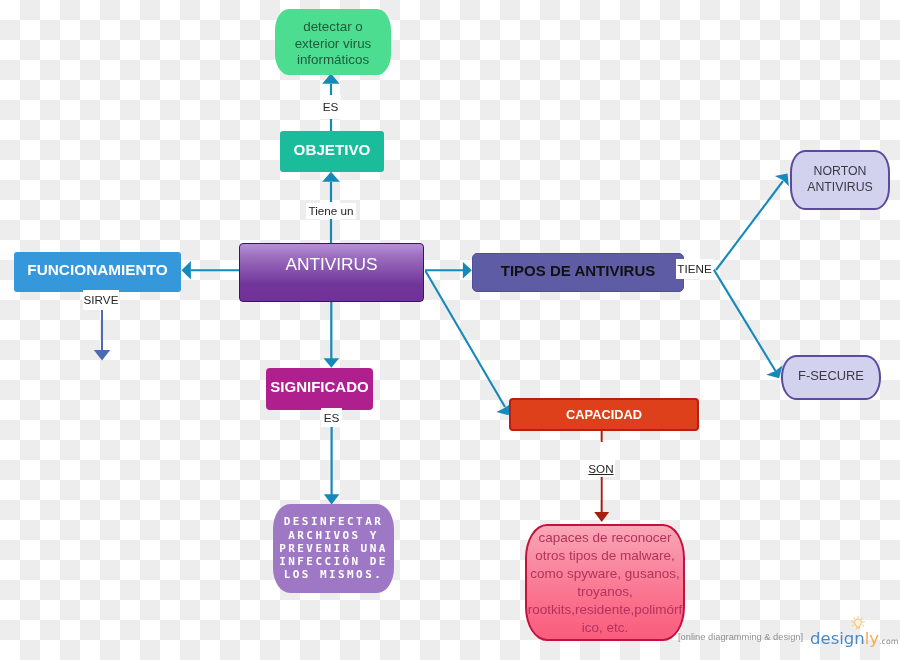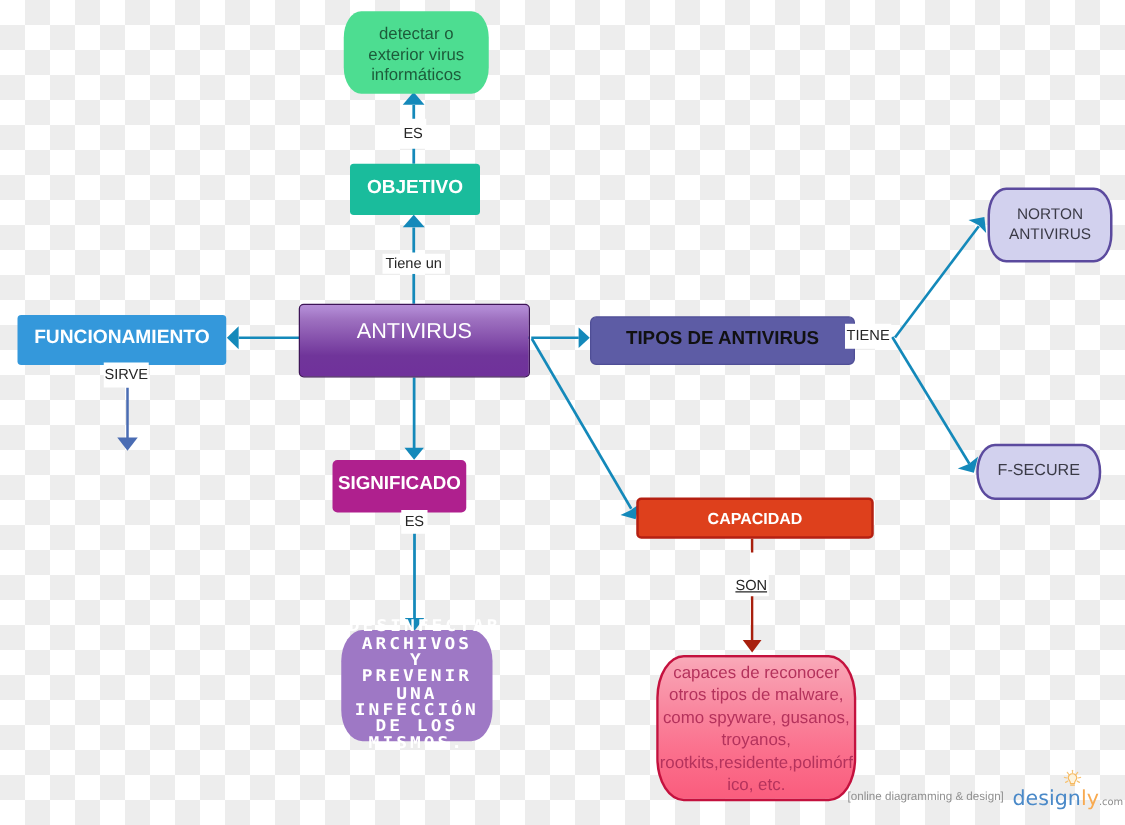--- a/index.html
+++ b/index.html
@@ -33,21 +33,21 @@
      border:1.6px solid #3d1457;color:#ffffff;font-size:17.3px;font-weight:normal;letter-spacing:0px;}
   #n-funcionamiento{left:14px;top:252px;width:167px;height:40px;border-radius:3px;padding-bottom:4px;
      background:#3498db;color:#ffffff;font-size:15.35px;font-weight:bold;letter-spacing:0px;}
   #n-funcionamiento-detail{left:11px;top:361px;width:185px;height:115px;border-radius:21px/33px;
      background:#a6d3cf;border:1.8px solid #37818c;color:#2a5c64;font-size:13.7px;line-height:17px;
      padding-bottom:20px;}
   #n-funcionamiento-detail span{width:180px;}
   #n-significado{left:266px;top:368px;width:107px;height:42px;border-radius:4px;padding-bottom:5px;
      background:#af208e;color:#ffffff;font-size:15px;font-weight:bold;}
   #n-significado-detail{left:273px;top:504px;width:121px;height:89px;border-radius:17px/25px;
-     background:#9e78c5;color:#ffffff;font-size:13px;line-height:13.3px;font-weight:bold;
+     background:#9e78c5;color:#ffffff;font-size:10px;line-height:13.3px;font-weight:bold;
      font-family:"DejaVu Sans Mono",monospace;letter-spacing:2.2px;}
   #n-significado-detail span{width:99px;transform:scaleX(1.10);}
   #n-tipos{left:472px;top:253px;width:212px;height:39px;border-radius:5px;padding-bottom:5px;
      background:#5d5ca5;border:1px solid #4f4e96;color:#111111;font-size:15px;font-weight:bold;letter-spacing:0px;}
   #n-norton{left:790px;top:150px;width:100px;height:60px;border-radius:15px/22px;padding-bottom:2px;
      background:#d2d1ee;border:2px solid #5b4a9e;color:#3a3a46;font-size:12.3px;line-height:16.3px;}
   #n-fsecure{left:781px;top:355px;width:100px;height:45px;border-radius:15px/22px;padding-bottom:5px;
      background:#d2d1ee;border:2px solid #5b4a9e;color:#3a3a46;font-size:12.9px;}
   #n-capacidad{left:509px;top:398px;width:190px;height:33px;border-radius:4px;
      background:#de401c;border:2px solid #b52012;color:#ffffff;font-size:12.8px;font-weight:bold;letter-spacing:0px;}

